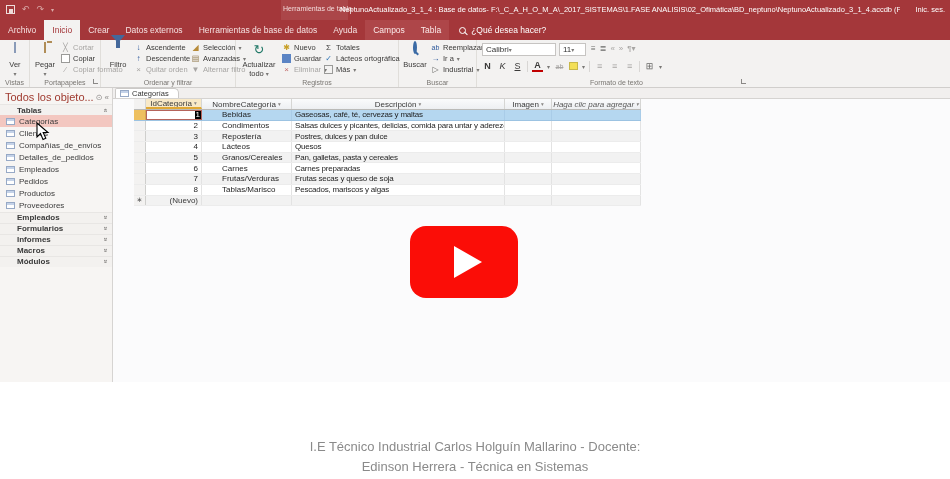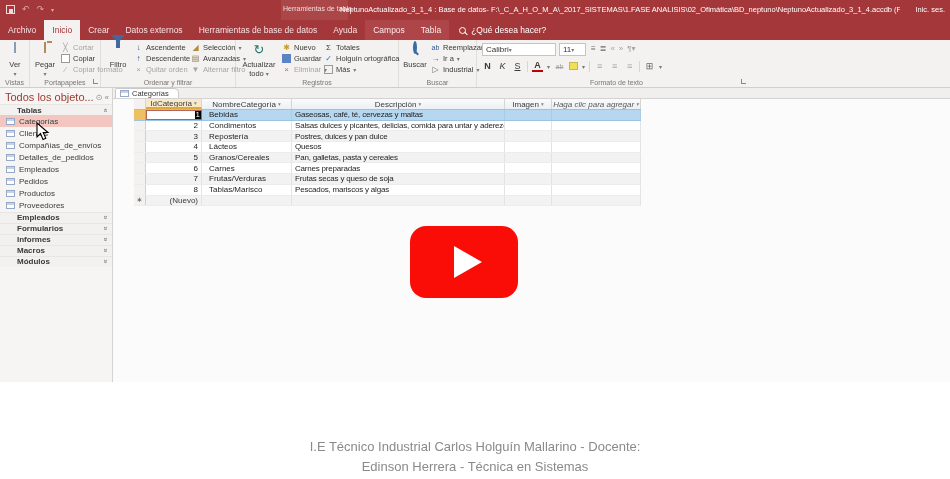--- a/index.html
+++ b/index.html
@@ -75,21 +75,21 @@
   .hc.id { width:56px; background:#f8e9c8; border-bottom:2px solid #e0a835; }
   .hc.nom { width:90px; }
   .hc.des { width:213px; }
   .hc.img { width:47px; }
   .hc.add { width:89px; font-style:italic; color:#5a5a5a; border-right:1px solid #d6d6d4; }
   .ds-row { display:flex; height:10.7px; font-size:8px; color:#1f1f1f; background:#fff; border-bottom:1px solid #ececec; }
   .ds-row.alt { background:#f2f2f2; }
   .dc { border-right:1px solid #e3e3e3; overflow:hidden; white-space:nowrap; display:flex; align-items:center; }
   .dc.sel { width:12px; background:#f3f2f1; border-right:1px solid #cfcfcd; justify-content:center; font-size:7px; color:#555; }
   .dc.id  { width:56px; justify-content:flex-end; padding-right:3px; }
-  .dc.nom { width:90px; padding-left:7px; }
+  .dc.nom { width:90px; padding-left:20px; }
   .dc.des { width:213px; padding-left:3px; letter-spacing:-0.2px; }
   .dc.img { width:47px; }
   .dc.add { width:89px; }
   .ds-row.selected { background:#b5d7f0; border-bottom:1px solid #9cc3e2; }
   .ds-row.selected .dc { border-right-color:#a9cce8; }
   .ds-row.selected .dc.sel { background:#eec05f; border-right:1px solid #d3a94e; }
   .ds-row.selected .dc.id { background:#fff; border:1px solid #b5645c; justify-content:flex-end; padding-right:0; }
   .cursor-block { background:#000; color:#fff; padding:0 1px; font-size:8px; line-height:9px; }
   .ds-row.newrow .dc.id { color:#3a3a3a; }
 
@@ -235,21 +235,21 @@
               <span class="dd">▾</span>
             </div>
         </div>
         <div class="smallcol" style="left:88px;width:75px;">
           <div class="sbtn">
               <span class="mi" style="color:#3b3a39;">Σ</span>
               <span>Totales</span>
             </div>
           <div class="sbtn">
               <span class="mi" style="color:#2e75b6;">✓</span>
-              <span>Holguín ortográfica</span>
+              <span>Lácteos ortográfica</span>
             </div>
           <div class="sbtn">
               <span class="mi" style="border:1px solid #9a9a98;"></span>
               <span>Más</span>
               <span class="dd">▾</span>
             </div>
         </div>
         <div class="rg-label">Registros</div>
       </div>
 

